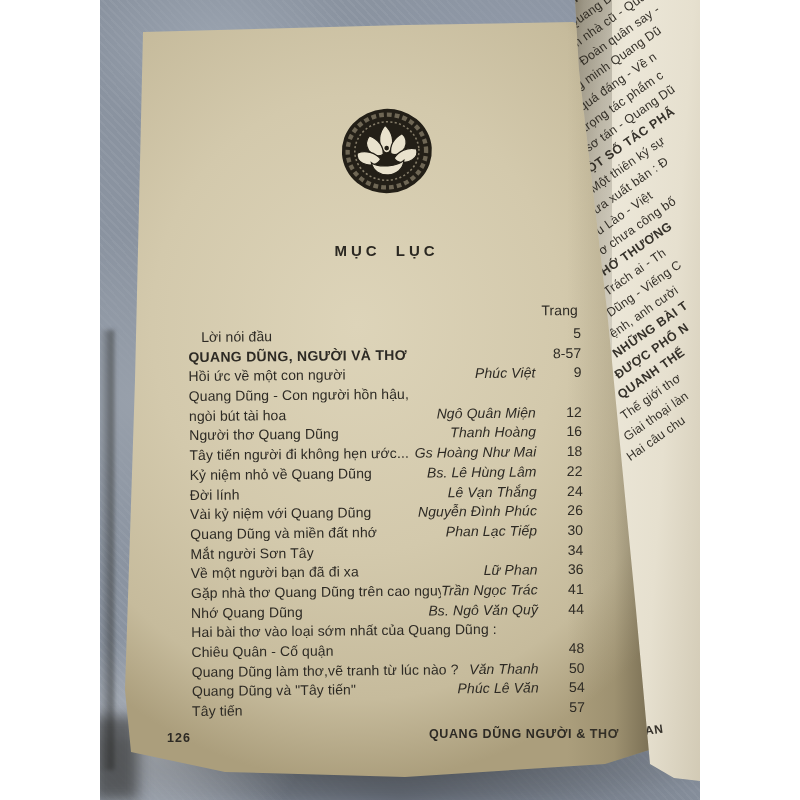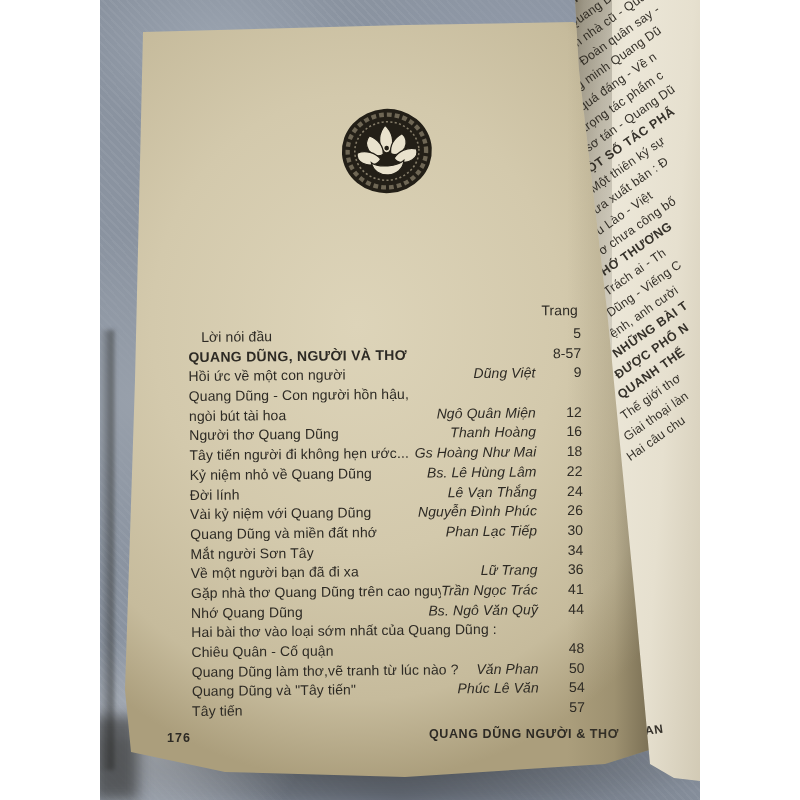--- a/index.html
+++ b/index.html
@@ -79,36 +79,37 @@
             <path d="M33 30 C42 34 47 42 46 50 C41 53 35 51 31 45 C28 39 29 34 33 30 Z"></path>
             <path d="M67 30 C58 34 53 42 54 50 C59 53 65 51 69 45 C72 39 71 34 67 30 Z"></path>
             <path d="M19 47 C28 44 38 48 43 55 C40 61 31 62 24 58 C19 55 18 51 19 47 Z"></path>
             <path d="M81 47 C72 44 62 48 57 55 C60 61 69 62 76 58 C81 55 82 51 81 47 Z"></path>
             <path d="M33 58 C40 64 60 64 67 58 C66 67 58 72 50 72 C42 72 34 67 33 58 Z"></path>
           </g>
           <circle cx="50" cy="44" r="2.4" fill="#231f17"></circle>
         </svg>
       </div>
 
+      <div class="page-title">MỤC LỤC</div>
 
       <div class="toc">
         <div class="thead">Trang</div>
         <div class="trow ind">
             <span class="tt">Lời nói đầu</span>
             <span class="ta"></span>
             <span class="tp">5</span>
           </div>
         <div class="trow b">
             <span class="tt">QUANG DŨNG, NGƯỜI VÀ THƠ</span>
             <span class="ta"></span>
             <span class="tp">8-57</span>
           </div>
         <div class="trow">
             <span class="tt">Hồi ức về một con người</span>
-            <span class="ta">Dũng Việt</span>
+            <span class="ta">Phúc Việt</span>
             <span class="tp">9</span>
           </div>
         <div class="trow">
             <span class="tt">Quang Dũng - Con người hồn hậu,</span>
             <span class="ta"></span>
             <span class="tp"></span>
           </div>
         <div class="trow">
             <span class="tt">ngòi bút tài hoa</span>
             <span class="ta">Ngô Quân Miện</span>
@@ -144,21 +145,21 @@
             <span class="ta">Phan Lạc Tiếp</span>
             <span class="tp">30</span>
           </div>
         <div class="trow">
             <span class="tt">Mắt người Sơn Tây</span>
             <span class="ta"></span>
             <span class="tp">34</span>
           </div>
         <div class="trow">
             <span class="tt">Về một người bạn đã đi xa</span>
-            <span class="ta">Lữ Trang</span>
+            <span class="ta">Lữ Phan</span>
             <span class="tp">36</span>
           </div>
         <div class="trow">
             <span class="tt">Gặp nhà thơ Quang Dũng trên cao nguyên</span>
             <span class="ta">Trần Ngọc Trác</span>
             <span class="tp">41</span>
           </div>
         <div class="trow">
             <span class="tt">Nhớ Quang Dũng</span>
             <span class="ta">Bs. Ngô Văn Quỹ</span>
@@ -169,36 +170,36 @@
             <span class="ta"></span>
             <span class="tp"></span>
           </div>
         <div class="trow">
             <span class="tt">Chiêu Quân - Cố quận</span>
             <span class="ta"></span>
             <span class="tp">48</span>
           </div>
         <div class="trow">
             <span class="tt">Quang Dũng làm thơ,vẽ tranh từ lúc nào ?</span>
-            <span class="ta">Văn Phan</span>
+            <span class="ta">Văn Thanh</span>
             <span class="tp">50</span>
           </div>
         <div class="trow">
             <span class="tt">Quang Dũng và "Tây tiến"</span>
             <span class="ta">Phúc Lê Văn</span>
             <span class="tp">54</span>
           </div>
         <div class="trow">
             <span class="tt">Tây tiến</span>
             <span class="ta"></span>
             <span class="tp">57</span>
           </div>
       </div>
 
-      <div class="folio">176</div>
+      <div class="folio">126</div>
       <div class="running-title">QUANG DŨNG NGƯỜI &amp; THƠ</div>
 
       <div class="page-gutter"></div>
     </div>
 
     <div class="next-page">
       <div class="curl-lines">
         <div class="cl b" style="top: -2px; left: 14px;">ANG DŨ</div>
         <div class="cl" style="top: 18.6px; left: 16.8px;">Quang Dũng đe</div>
         <div class="cl" style="top: 39.2px; left: 19.6px;">m nhà cũ - Quang</div>

